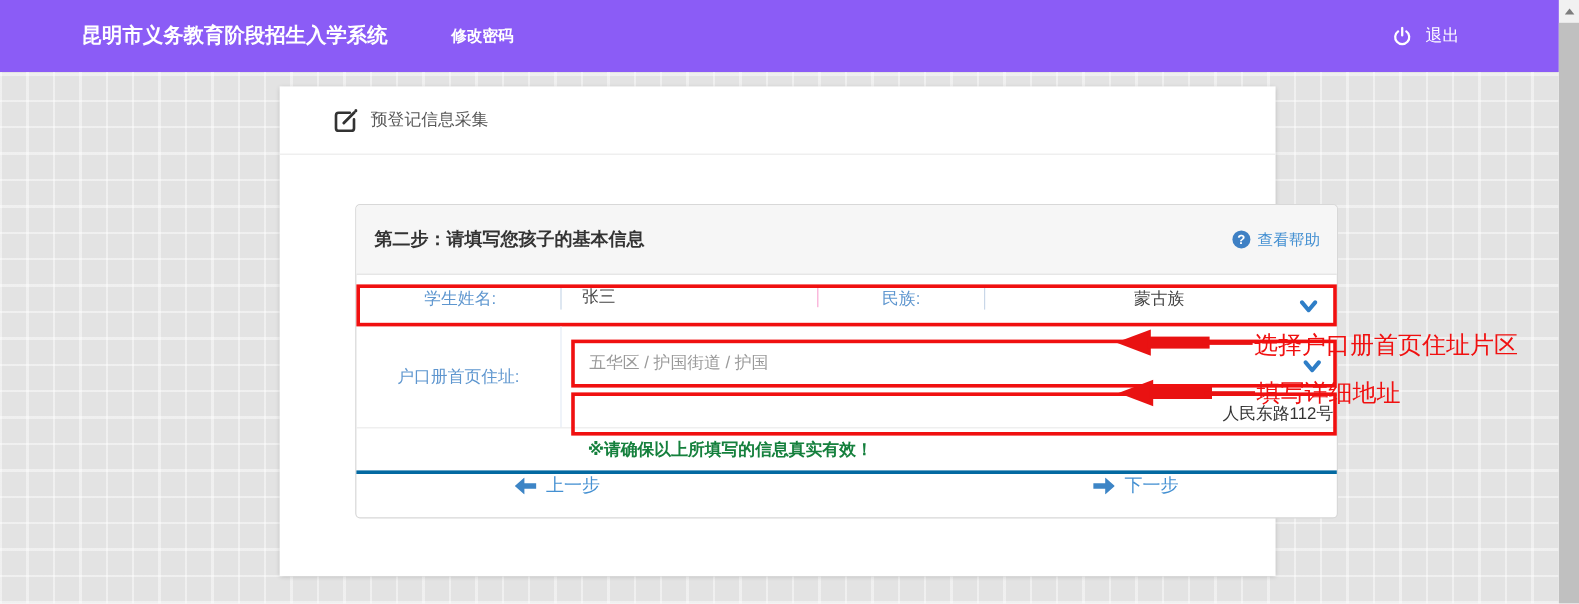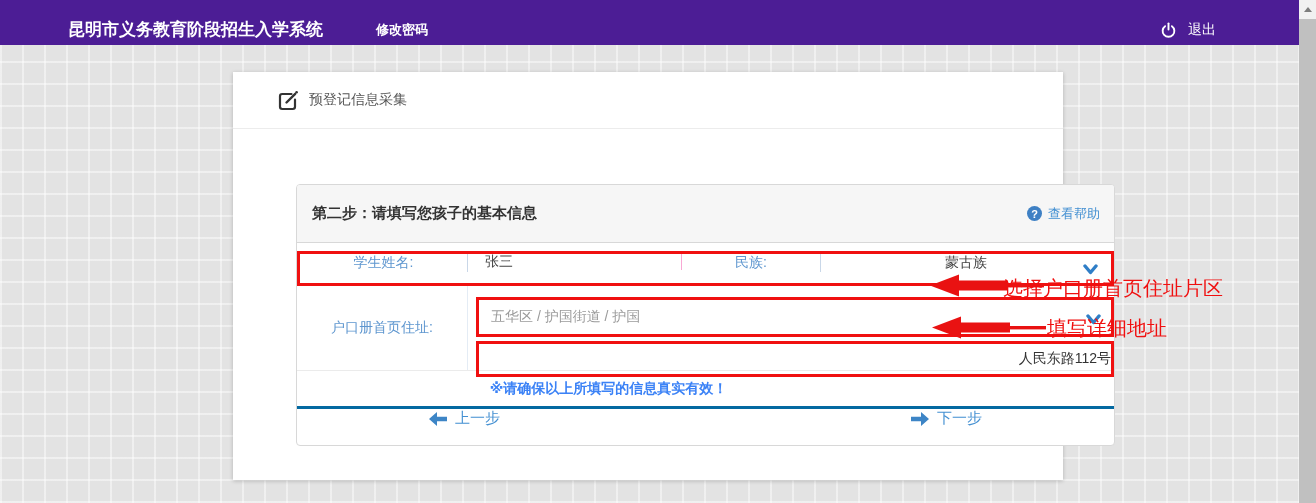--- a/index.html
+++ b/index.html
@@ -7,33 +7,33 @@
   body {
     position:relative;
     font-family:"Liberation Sans","DejaVu Sans",sans-serif;
     background-color:#e3e3e3;
     background-image:
       repeating-linear-gradient(0deg, rgba(255,255,255,.45) 0 2px, transparent 2px 22px),
       repeating-linear-gradient(90deg, rgba(255,255,255,.45) 0 2px, transparent 2px 22px);
   }
 
   
-  .topbar { position:absolute; top:0; left:0; width:100%; height:45px; background:#4c1d95; z-index:2;text-align:center; }
+  .topbar { position:absolute; top:0; left:0; width:100%; height:60px; background:#8b5cf6; z-index:2;text-align:center; }
   .brand { position:absolute; left:68px; top:0; line-height:60px; color:#fff; font-size:17px; font-weight:bold; }
   .change-pwd { position:absolute; left:376px; top:0; line-height:60px; color:#fff; font-size:13px; font-weight:600; cursor:pointer; }
   .logout { position:absolute; left:1160px; top:0; height:60px; display:flex; align-items:center; gap:11px; color:#fff; font-size:14px; cursor:pointer; }
 
   
   .card { position:absolute; left:233px; top:72px; width:830px; height:408px; background:#fff;
           box-shadow:0 1px 4px rgba(0,0,0,.22); z-index:1; }
   .card-title { height:57px; border-bottom:1px solid #ececec; display:flex; align-items:center;
                 padding-left:44px; gap:11px; font-size:14px; color:#565656; }
 
   
-  .panel { position:absolute; left:63px; top:112px; width:819px; border:1px solid #d8d8d8; border-radius:4px; background:#fff; }
+  .panel { position:absolute; left:63px; top:98px; width:819px; border:1px solid #d8d8d8; border-radius:4px; background:#fff; }
   .panel-header { height:58px; background:#f6f6f6; border-bottom:1px solid #d8d8d8; border-radius:3px 3px 0 0;
                   display:flex; align-items:center; padding:0 14px 0 15px; }
   .step-title { font-size:15px; font-weight:bold; color:#333; }
   .help { margin-left:auto; display:flex; align-items:center; gap:6px; color:#4490d2; font-size:13px; cursor:pointer; }
   .help-badge { width:15px; height:15px; border-radius:50%; background:#3e80c4; color:#fff; font-size:11px;
                 font-weight:bold; display:flex; align-items:center; justify-content:center; }
 
   .row1 { height:35px; border:3px solid #f01010; display:flex; align-items:flex-start;margin-top:8px; }
   .cell-label { display:flex; align-items:center; justify-content:center; color:#5e96cf; font-size:14px; }
   .c1 { width:168px; border-right:1px solid #c9d7e8; }
@@ -47,21 +47,21 @@
   .row2-label { width:171px; border-right:1px solid #e4ecf5; display:flex; align-items:center; justify-content:center;
                 color:#5e96cf; font-size:14px; }
   .row2-fields { flex:1; padding:3px 0 0 8px;margin-top:8px; }
   .sel-box { height:40px; border:3px solid #f01010; position:relative; display:flex; align-items:center;
              padding-left:12px; color:#9a9a9a; font-size:14px; cursor:pointer; }
   .sel-box .chev { position:absolute; right:10px; top:13px; }
   .inp-box { height:36px; margin-top:4px; border:3px solid #f01010; display:flex; align-items:center; padding-left:12px; }
   .inp-box input { border:none; outline:none; background:transparent; width:100%; font-size:14px; color:#333; font-family:inherit;text-align:right; }
 
   .notice-row { height:36px; border-top:1px solid #ebebeb; display:flex; align-items:center; justify-content:center;
-                padding-right:194px; color:#3b82f6; font-weight:bold; font-size:14px; }
+                padding-right:194px; color:#15803d; font-weight:bold; font-size:14px; }
   .footer-row { height:39px; border-top:3px solid #0369a1; display:flex; align-items:flex-start;
                 justify-content:space-between; padding:0 132px; }
   .nav-link { display:flex; align-items:center; gap:8px; color:#4490d2; font-size:15px; cursor:pointer; }
 
   
   .anno { position:absolute; z-index:3; pointer-events:none; }
   .anno-text { color:#f01010; font-size:20px; line-height:22px; white-space:nowrap; }
 
   
   .scrollbar { position:absolute; right:0; top:0; width:17px; height:503px; background:#f1f1f1; z-index:5; }
@@ -164,21 +164,21 @@
   </div>
 </div>
 
 <div class="anno" style="left:930px; top:273px;">
   <svg width="114" height="25" viewBox="0 0 114 25">
     <polygon points="0,12.5 29,1.5 29,23.5" fill="#e91212"></polygon>
     <rect x="26" y="7.5" width="52" height="10" fill="#e91212"></rect>
     <rect x="72" y="11" width="42" height="3.4" fill="#e91212"></rect>
   </svg>
 </div>
-<div class="anno anno-text" style="left:1003px; top:277px;">选择户口册首页住址片区</div>
+<div class="anno anno-text" style="left:1045px; top:277px;">选择户口册首页住址片区</div>
 
 <div class="anno" style="left:932px; top:315px;">
   <svg width="114" height="25" viewBox="0 0 114 25">
     <polygon points="0,12.5 29,1.5 29,23.5" fill="#e91212"></polygon>
     <rect x="26" y="7.5" width="52" height="10" fill="#e91212"></rect>
     <rect x="72" y="11" width="42" height="3.4" fill="#e91212"></rect>
   </svg>
 </div>
 <div class="anno anno-text" style="left:1047px; top:317px;">填写详细地址</div>
 

